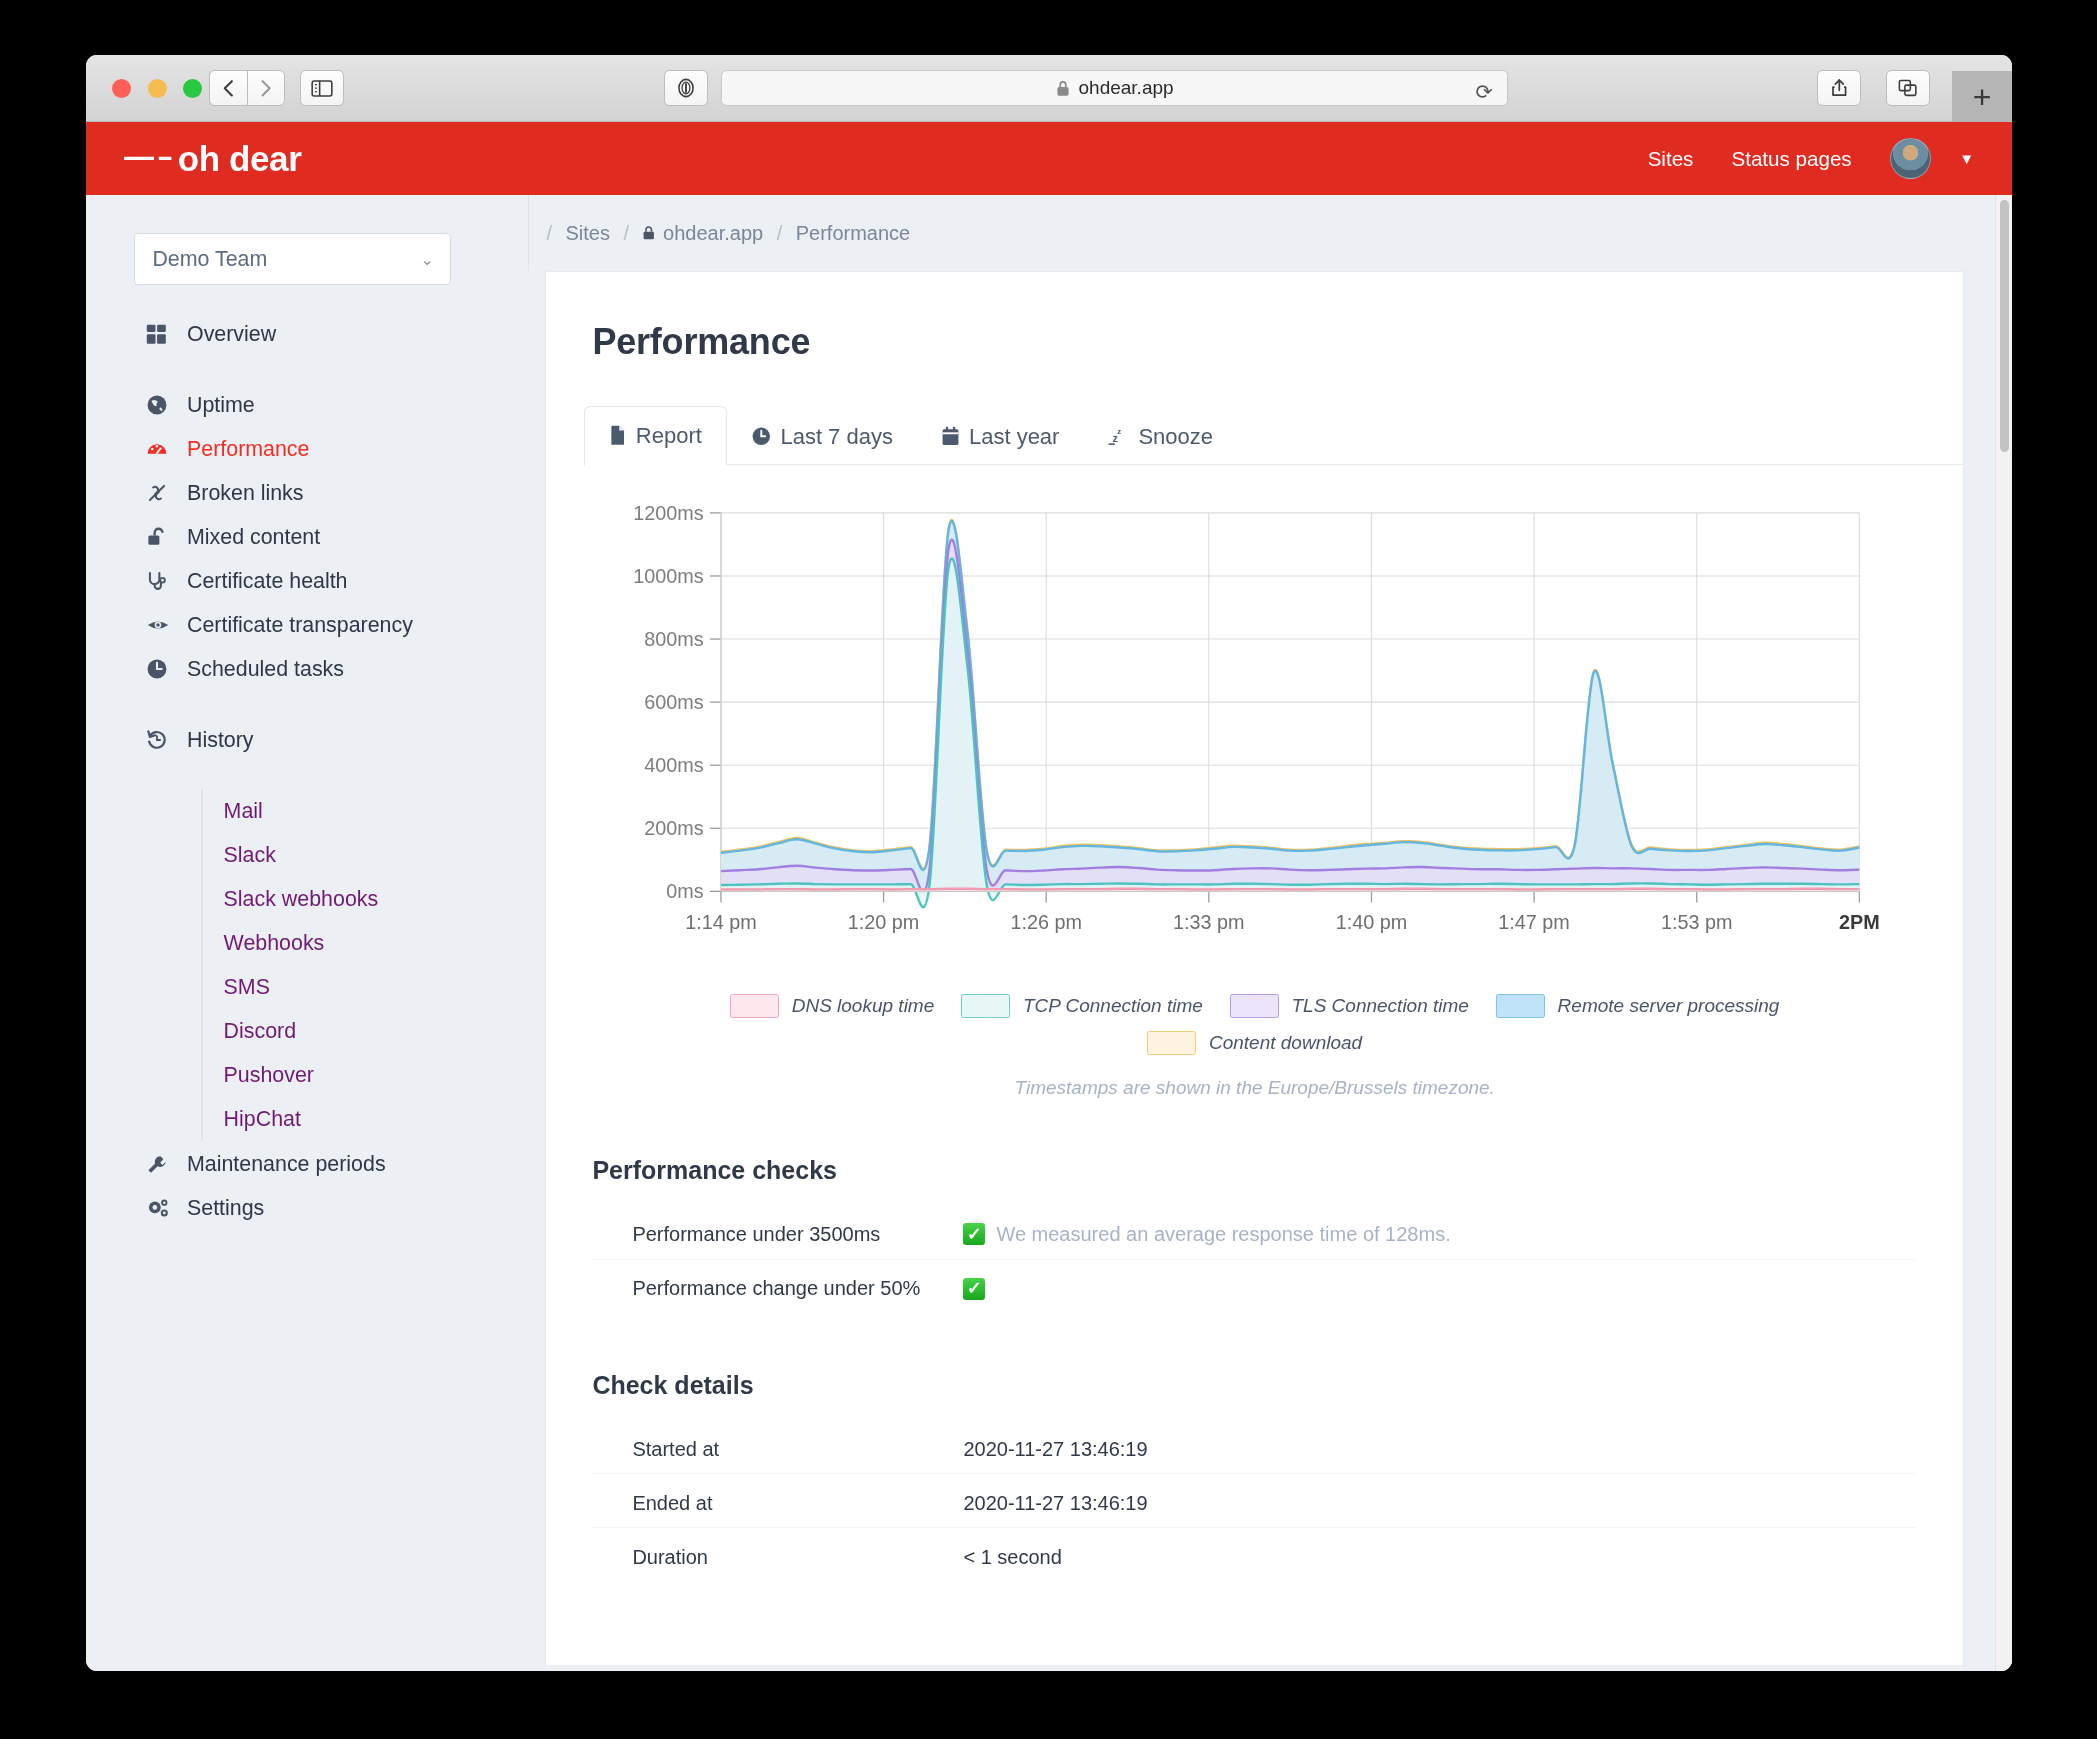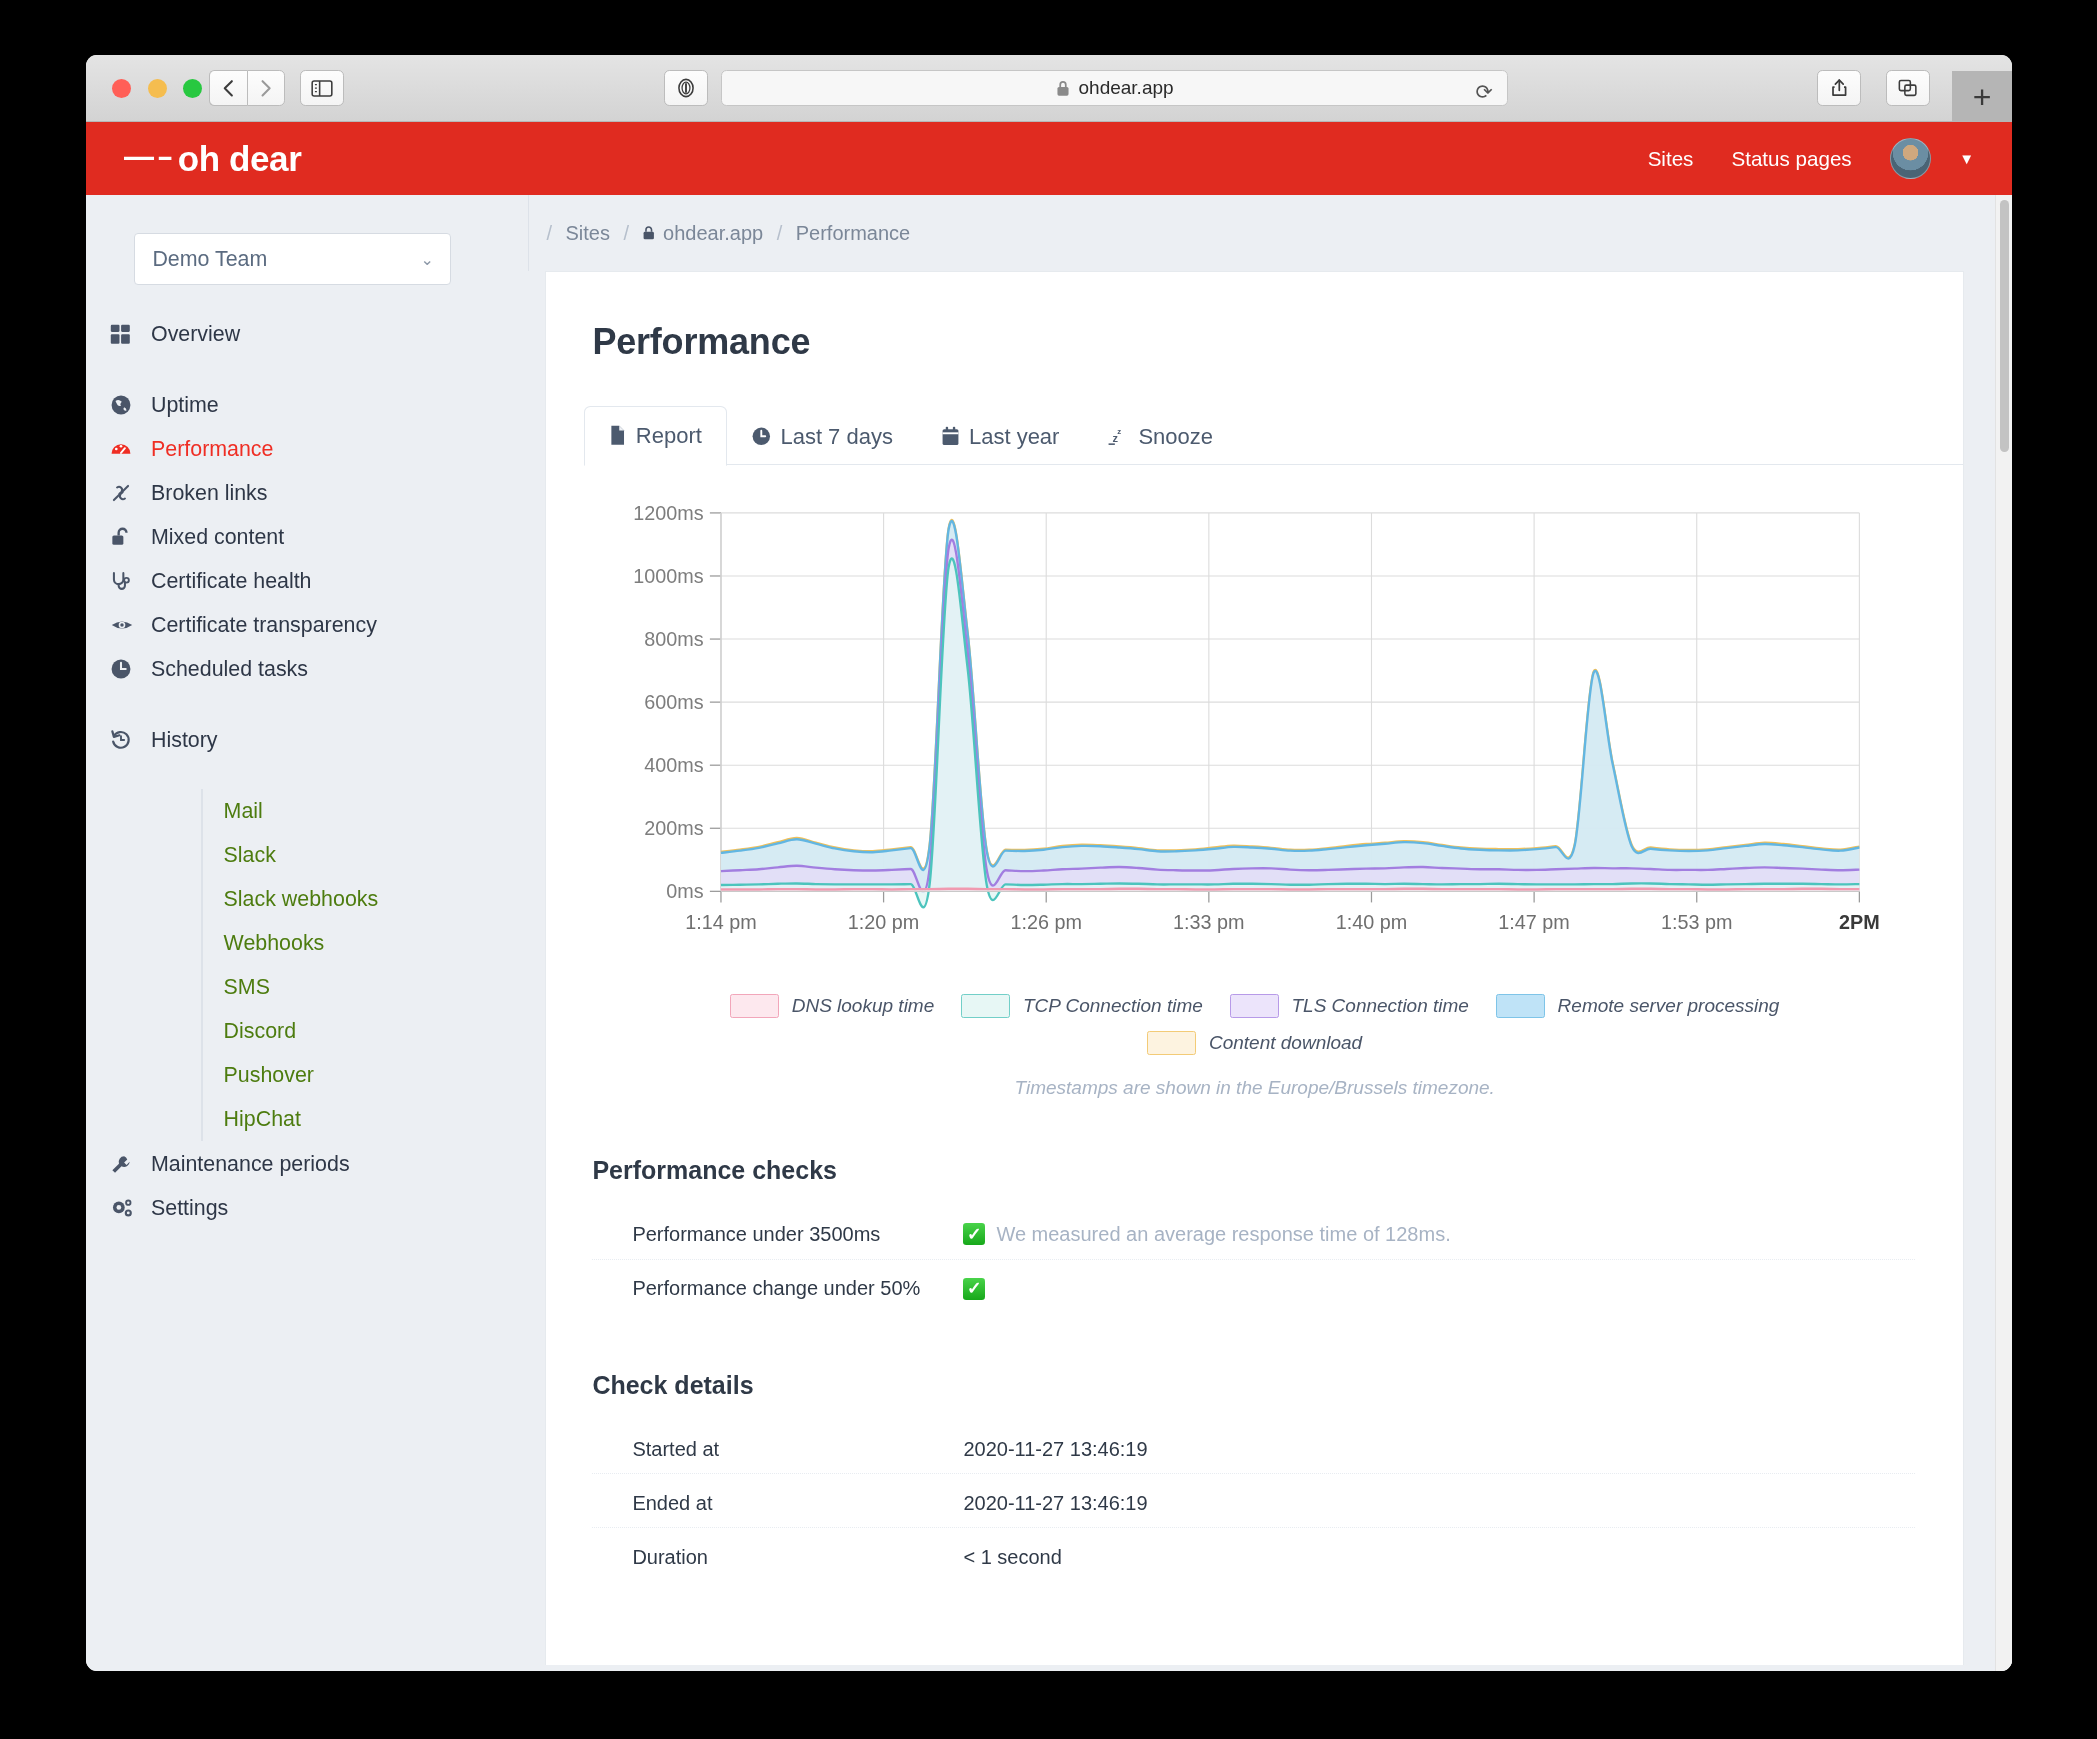--- a/index.html
+++ b/index.html
@@ -101,30 +101,30 @@
     background:#fff; border:0.8px solid #d6dbe2; border-radius: 4px;
     display:flex; align-items:center; justify-content:space-between;
     padding: 0 16px 0 17.4px;
   }
   #team-name { font-size: 21.4px; color:#5b6b80; }
   #team-caret { color:#8d99a8; font-size:16px; }
 
   .nav-group { margin-top: 27px; }
   .nav-item {
     display:flex; align-items:center;
-    padding: 0 0 0 24px;
+    padding: 0 0 0 60px;
     height: 44px;
     color: #2e3747; font-size: 21.4px;
   }
   .nav-item .ico { width: 41px; flex:none; display:flex; align-items:center; color:#4a5568; }
   .nav-item.active { color:#ef2e24; }
   .nav-item.active .ico { color:#ef2e24; }
 
   .subnav { margin-left: 115px; border-left: 2.4px solid #dde2e9; padding-left: 0; }
-  .subnav .sub-item { height: 44px; display:flex; align-items:center; padding-left:20.6px; font-size:21.4px; color:#4d7c0f;}
+  .subnav .sub-item { height: 44px; display:flex; align-items:center; padding-left:20.6px; font-size:21.4px; color:#701a75;}
 
   
   #main { flex: 1; padding: 0; position: relative; }
   #breadcrumb {
     height: 76px; display:flex; align-items:center; gap: 13.5px;
     padding-left: 17.4px; font-size: 20px; color:#7b8798;
     border-left: 0.8px solid #dde2e9;
   }
   #breadcrumb .sep { color:#b6bfcc; }
   #breadcrumb .crumb { color:#7b8798; }

